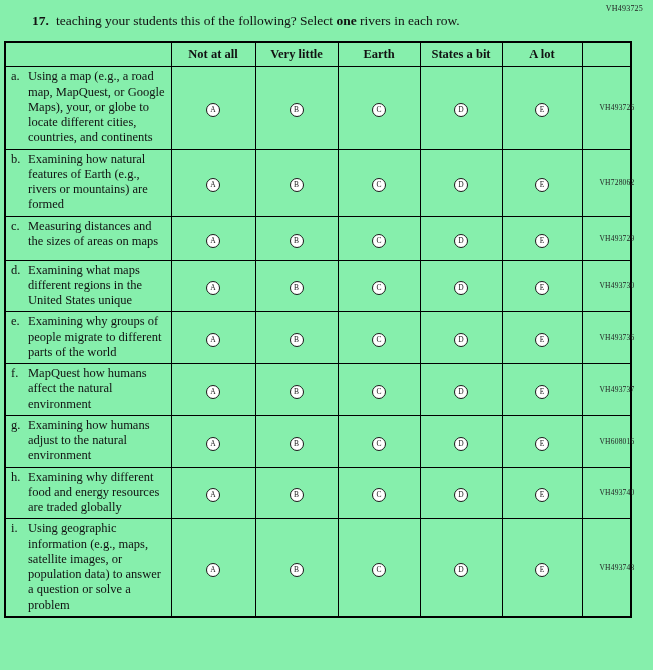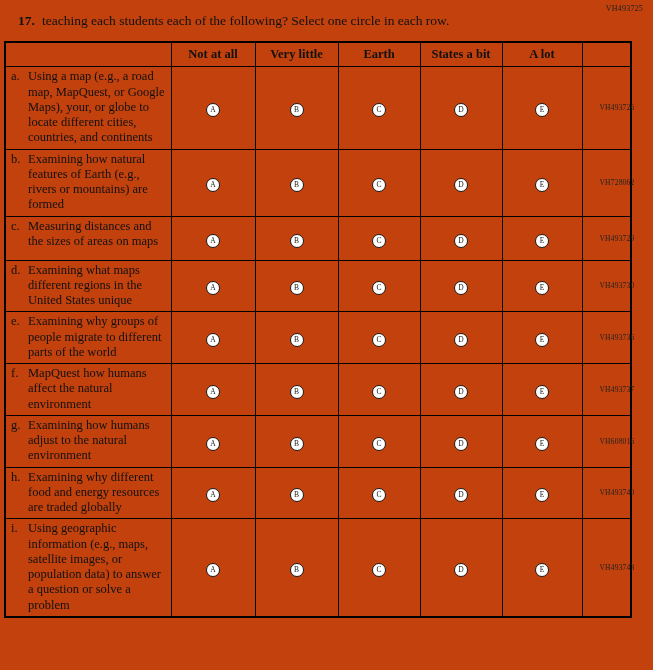--- a/index.html
+++ b/index.html
@@ -1,46 +1,46 @@
 <!DOCTYPE html>
 <html><head>
 <meta charset="utf-8">
 <style>
   html, body { margin: 0; padding: 0; background: #fff; }
   .page {
     position: relative;
     width: 653px;
     height: 670px;
-    background: #c2410c;
+    background: #86efac;
     color: #111;
     font-family: "Liberation Serif", serif;
     overflow: hidden;
     box-sizing: border-box;
   }
   .form-code-top {
     position: absolute;
     top: 4px;
     right: 10px;
     font-size: 8px;
     letter-spacing: 0.2px;
     color: #222;
   }
   .question {
     display: flex;
     align-items: flex-start;
-    margin: 12px 10px 12px 18px;
+    margin: 12px 10px 12px 32px;
     font-size: 13.5px;
     line-height: 1.28;
   }
   .q-num {
     font-weight: bold;
     width: 24px;
     flex: 0 0 24px;
   }
-  .q-text b { font-weight: normal; }
+  .q-text b { font-weight: bold; }
   table.survey {
     border-collapse: collapse;
     table-layout: fixed;
     margin-left: 4px;
     width: 626px;
     border: 2px solid #000;
   }
   table.survey td, table.survey th {
     border: 1px solid #000;
     box-sizing: border-box;
@@ -94,21 +94,21 @@
 </head>
 <body>
 
 <div class="page">
 
   <div class="form-code-top">VH493725</div>
 
   <div class="question">
     <span class="q-num">17.</span>
     <div class="q-text">
-      <div><span>teaching each students each of the following? Select </span><b>one</b><span> circle in each row.</span></div>
+      <div><span>teaching your students this of the following? Select </span><b>one</b><span> rivers in each row.</span></div>
     </div>
   </div>
 
   <table class="survey">
     <colgroup>
       <col style="width:166px">
       <col style="width:84px">
       <col style="width:83px">
       <col style="width:82px">
       <col style="width:82px">

